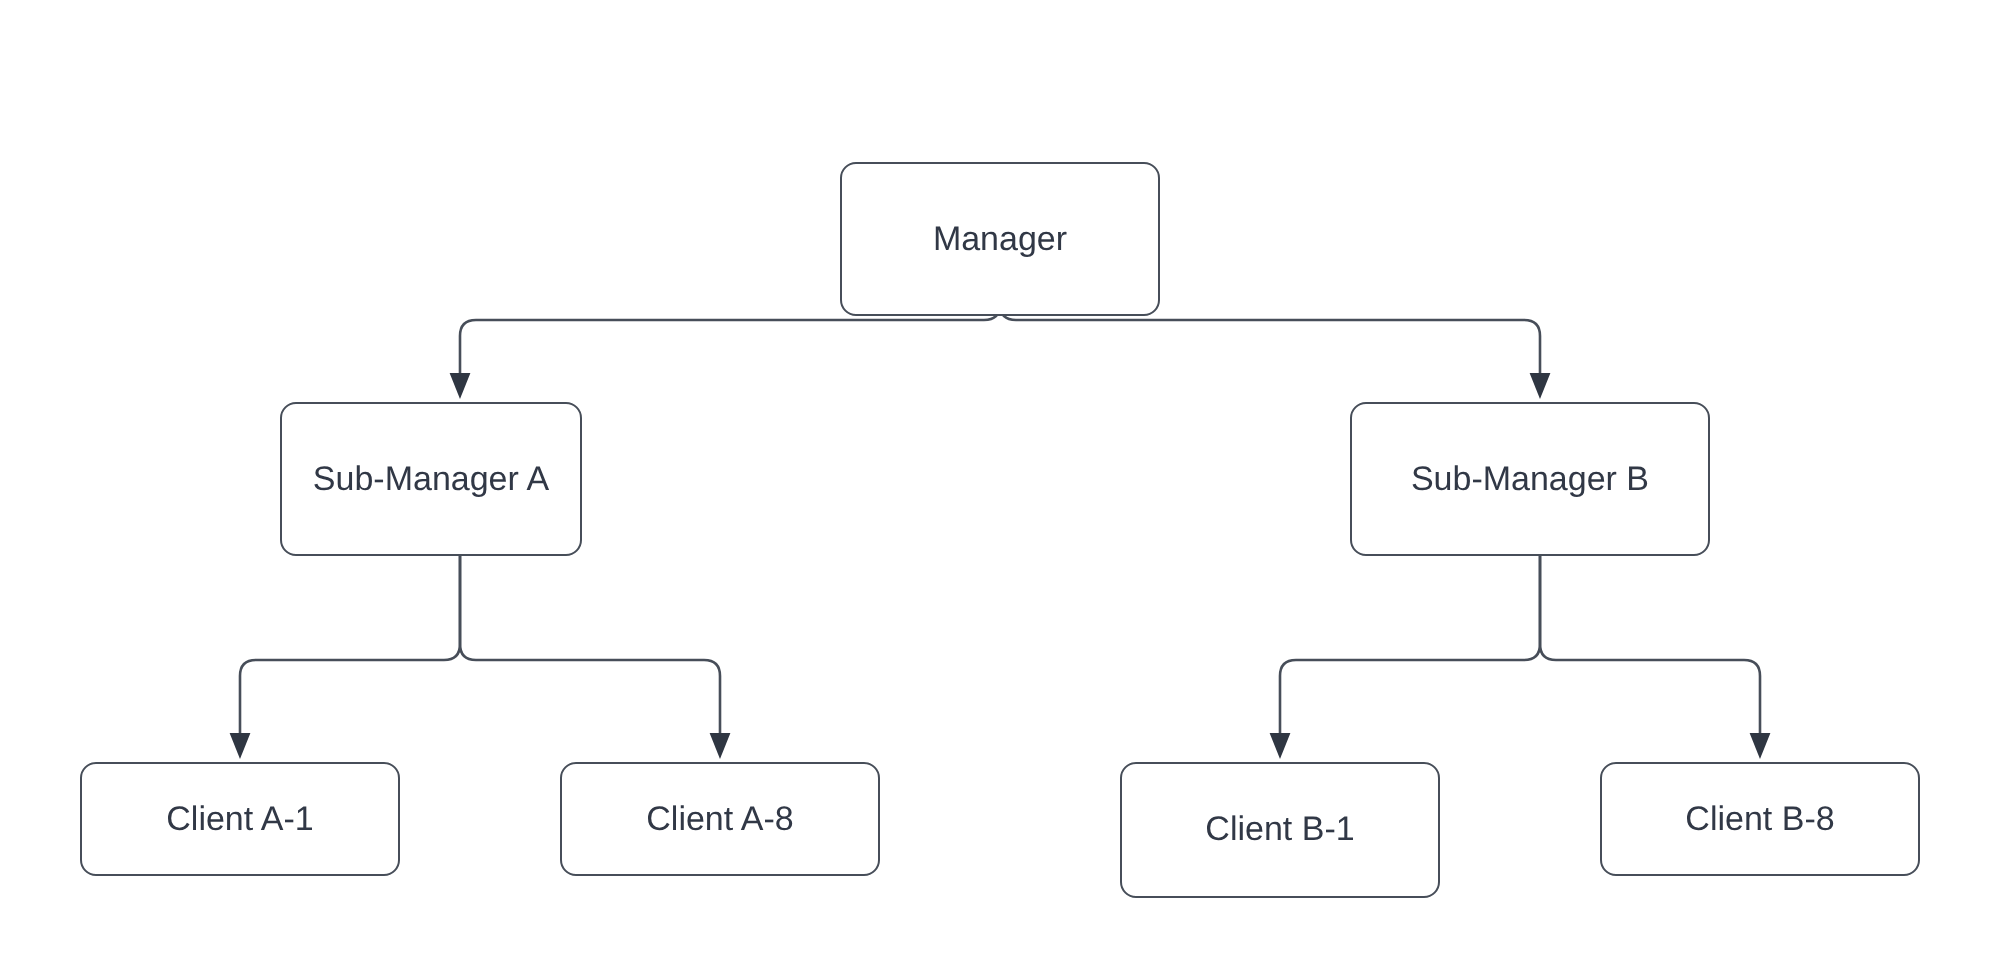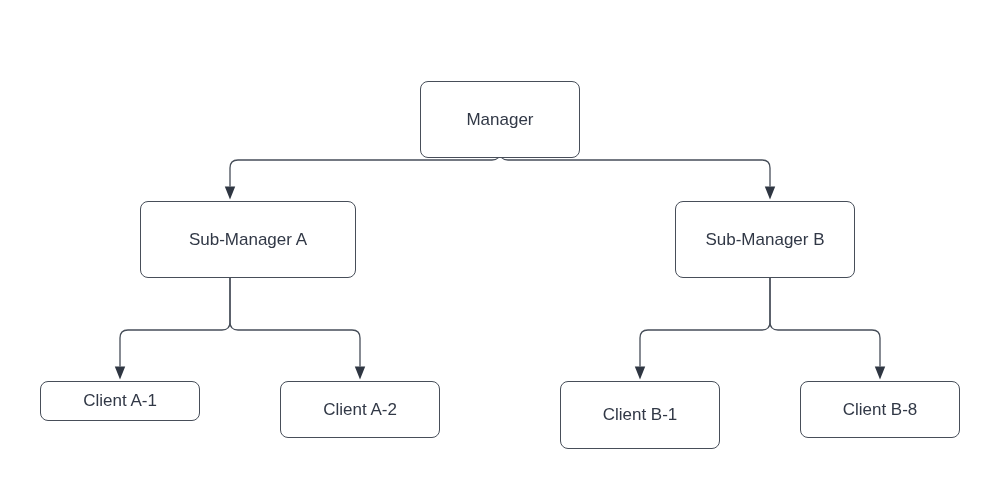--- a/index.html
+++ b/index.html
@@ -83,34 +83,34 @@
     <g>
       <path class="edge" d="M770,278 V322 Q770,330 778,330 H872 Q880,330 880,338 V366.5"></path>
       <polygon class="arrowhead" points="880,379.5 874.8,366.5 885.2,366.5"></polygon>
     </g>
   </svg>
 
   <div class="node" style="left:420px; top:41px; width:160px; height:77px;margin-top:40px;">
     <span>Manager</span>
   </div>
 
-  <div class="node" style="left:140px; top:201px; width:216px; height:77px;">
+  <div class="node" style="left:140px; top:201px; width:151px; height:77px;">
     <span>Sub-Manager A</span>
   </div>
 
   <div class="node" style="left:658px; top:201px; width:180px; height:77px;margin-left:17px;">
     <span>Sub-Manager B</span>
   </div>
 
-  <div class="node" style="left:40px; top:381px; width:160px; height:40px;">
+  <div class="node" style="left:40px; top:381px; width:160px; height:57px;">
     <span>Client A-1</span>
   </div>
 
   <div class="node" style="left:280px; top:381px; width:160px; height:57px;">
-    <span>Client A-2</span>
+    <span>Client A-8</span>
   </div>
 
   <div class="node" style="left:560px; top:381px; width:160px; height:68px;">
     <span>Client B-1</span>
   </div>
 
   <div class="node" style="left:800px; top:381px; width:160px; height:57px;">
     <span>Client B-8</span>
   </div>
 

